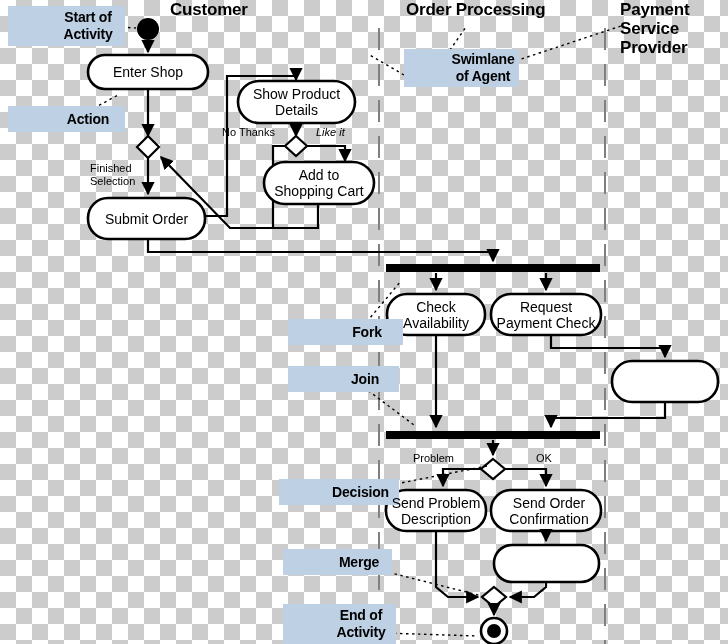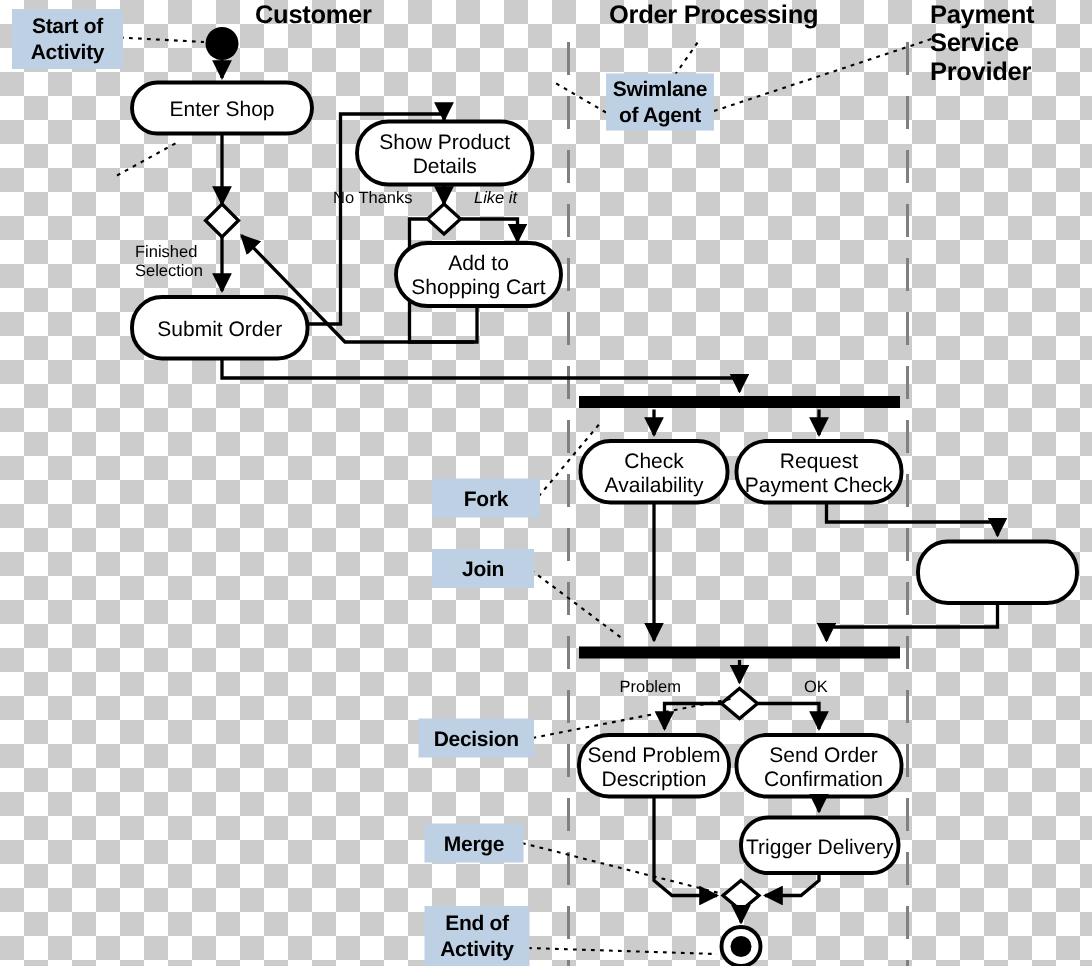--- a/index.html
+++ b/index.html
@@ -40,20 +40,21 @@
     color:#000;
     font-weight:bold;
     font-size:14px;
     line-height:17px;
     text-align:center;
     white-space:pre-line;
     display:flex;
     align-items:center;
     justify-content:center;
     letter-spacing:-0.2px;
+    padding-left:43px;
   }
   
   .node-label{
     position:absolute;
     color:#000;
     font-size:14px;
     line-height:16px;
     text-align:center;
     white-space:pre-line;
     display:flex;
@@ -187,20 +188,21 @@
   </svg>
 
   <div class="lane-title" style="left:170px;top:0px;width:118px;">Customer</div>
   <div class="lane-title" style="left:406px;top:0px;width:172px;">Order Processing</div>
   <div class="lane-title" style="left:620px;top:0px;width:104px;">Payment
 Service
 Provider</div>
 
   <div class="chip" style="left:8px;top:6px;width:74px;height:40px;">Start of
 Activity</div>
+  <div class="chip" style="left:8px;top:106px;width:74px;height:26px;">Action</div>
   <div class="chip" style="left:404px;top:49px;width:72px;height:38px;">Swimlane
 of Agent</div>
   <div class="chip" style="left:288px;top:319px;width:72px;height:26px;">Fork</div>
   <div class="chip" style="left:288px;top:366px;width:68px;height:26px;">Join</div>
   <div class="chip" style="left:279px;top:479px;width:77px;height:26px;">Decision</div>
   <div class="chip" style="left:283px;top:549px;width:66px;height:26px;">Merge</div>
   <div class="chip" style="left:283px;top:604px;width:70px;height:40px;">End of
 Activity</div>
 
   <div class="node-label" style="left:88px;top:55px;width:120px;height:34px;">Enter Shop</div>
@@ -210,21 +212,20 @@
 Shopping Cart</div>
   <div class="node-label" style="left:88px;top:198px;width:117px;height:41px;">Submit Order</div>
   <div class="node-label" style="left:387px;top:294px;width:98px;height:41px;">Check
 Availability</div>
   <div class="node-label" style="left:491px;top:294px;width:110px;height:41px;">Request
 Payment Check</div>
   <div class="node-label" style="left:386px;top:490px;width:100px;height:41px;">Send Problem
 Description</div>
   <div class="node-label" style="left:491px;top:490px;width:116px;height:41px;">Send Order
 Confirmation</div>
-  <div class="node-label" style="left:494px;top:545px;width:105px;height:37px;">Trigger Delivery</div>
 
   <div class="edge-label" style="left:222px;top:126px;width:66px;text-align:left;">No Thanks</div>
   <div class="edge-label" style="left:316px;top:126px;width:48px;text-align:left;font-style:italic;">Like it</div>
   <div class="edge-label" style="left:90px;top:162px;width:58px;text-align:left;">Finished
 Selection</div>
   <div class="edge-label" style="left:413px;top:452px;width:54px;text-align:left;">Problem</div>
   <div class="edge-label" style="left:536px;top:452px;width:30px;text-align:left;">OK</div>
 
   <div class="hit" style="left:137px;top:18px;width:22px;height:22px;"></div>
   <div class="hit" style="left:88px;top:55px;width:120px;height:34px;"></div>

